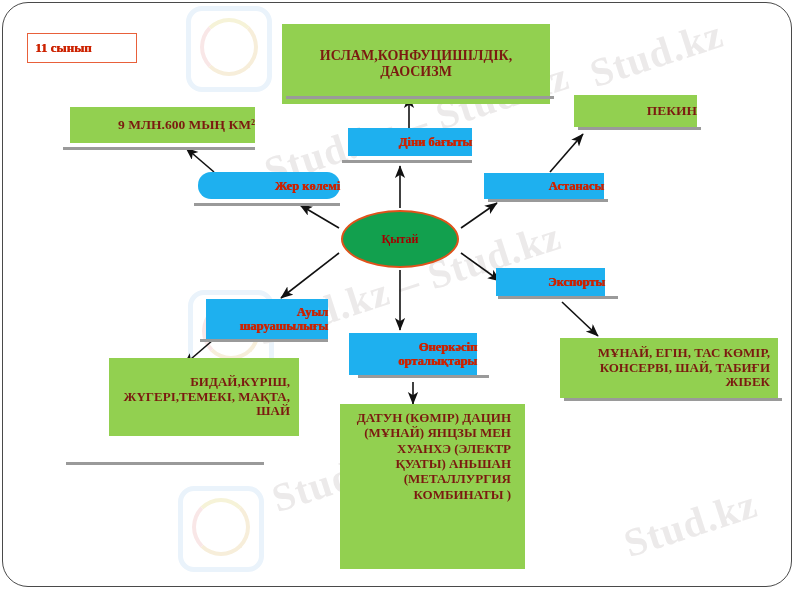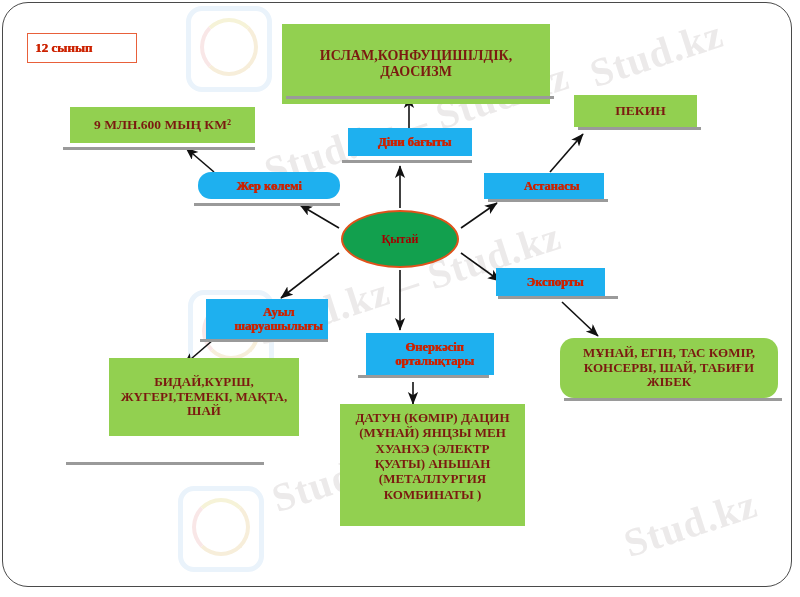--- a/index.html
+++ b/index.html
@@ -59,21 +59,21 @@
     box-sizing: border-box;
   }
 
   
   .node {
     position: absolute;
     box-sizing: border-box;
     display: flex;
     align-items: center;
     justify-content: flex-start;
-    text-align: center;
+    text-align: right;
     color: #8c1a12;
     font-weight: bold;
     line-height: 1.12;
   }
   .node .txt { display: block; width: 100%; }
 
   .green {
     background: #92d050;
     color: #7b1a10;
   }
@@ -176,21 +176,21 @@
       <line x1="339" y1="253" x2="281" y2="298"></line>
 
       <line x1="213" y1="340" x2="184" y2="365"></line>
 
       <line x1="400" y1="270" x2="400" y2="330"></line>
 
       <line x1="413" y1="382" x2="413" y2="404"></line>
     </g>
   </svg>
 
-  <div id="title-box">12  сынып</div>
+  <div id="title-box">11  сынып</div>
 
   <div class="node green" style="left:282px; top:24px; width:268px; height:80px; font-size:14px; text-align:center; padding:6px 8px; justify-content:center;">
     <span class="txt" style="text-align:center;">ИСЛАМ,КОНФУЦИШІЛДІК, ДАОСИЗМ</span>
   </div>
   <div class="shadowbar" style="left:286px; top:96px; width:268px;"></div>
 
   <div class="node green" style="left:70px; top:107px; width:185px; height:36px; font-size:13.5px; ">
     <span class="txt">9 МЛН.600 МЫҢ КМ²</span>
   </div>
   <div class="shadowbar" style="left:63px; top:147px; width:192px;"></div>
@@ -218,36 +218,36 @@
   <div class="node blue" style="left:496px; top:268px; width:109px; height:28px; font-size:12.5px; padding-left:9px;">
     <span class="txt">Экспорты</span>
   </div>
   <div class="shadowbar" style="left:498px; top:296px; width:120px;"></div>
 
   <div class="node blue" style="left:206px; top:299px; width:122px; height:40px; font-size:12.5px; padding-left:23px; align-items:center;">
     <span class="txt">Ауыл шаруашылығы</span>
   </div>
   <div class="shadowbar" style="left:200px; top:339px; width:128px;"></div>
 
-  <div class="node blue" style="left:366px; top:333px; width:128px; height:42px; font-size:12.5px; padding-left:9px; align-items:center;">
+  <div class="node blue" style="left:349px; top:333px; width:128px; height:42px; font-size:12.5px; padding-left:9px; align-items:center;">
     <span class="txt">Өнеркәсіп орталықтары</span>
   </div>
   <div class="shadowbar" style="left:358px; top:375px; width:131px;"></div>
 
-  <div class="node green" style="left:560px; top:338px; width:218px; height:60px; font-size:13px; padding:5px 8px; align-items:center;border-radius:14px;">
+  <div class="node green" style="left:560px; top:338px; width:218px; height:60px; font-size:13px; padding:5px 8px; align-items:center;">
     <span class="txt">МҰНАЙ, ЕГІН, ТАС КӨМІР, КОНСЕРВІ, ШАЙ, ТАБИҒИ ЖІБЕК</span>
   </div>
   <div class="shadowbar" style="left:564px; top:398px; width:218px;"></div>
 
   <div class="node green" style="left:74px; top:358px; width:190px; height:78px; font-size:13px; padding:6px 9px; align-items:center;margin-left:35px;">
     <span class="txt">БИДАЙ,КҮРІШ, ЖҮГЕРІ,ТЕМЕКІ, МАҚТА, ШАЙ</span>
   </div>
   <div class="shadowbar" style="left:66px; top:462px; width:198px;"></div>
 
-  <div class="node green" style="left:340px; top:404px; width:185px; height:122px; font-size:13px; padding:6px 14px; align-items:flex-start; line-height:1.18;">
+  <div class="node green" style="left:340px; top:404px; width:185px; height:165px; font-size:13px; padding:6px 14px; align-items:flex-start; line-height:1.18;">
     <span class="txt">ДАТУН (КӨМІР) ДАЦИН (МҰНАЙ) ЯНЦЗЫ МЕН ХУАНХЭ (ЭЛЕКТР ҚУАТЫ) АНЬШАН (МЕТАЛЛУРГИЯ КОМБИНАТЫ )</span>
   </div>
 
   <div id="ellipse">
     <span>Қытай</span>
   </div>
 
   <div id="frame"></div>
 </div>
 

